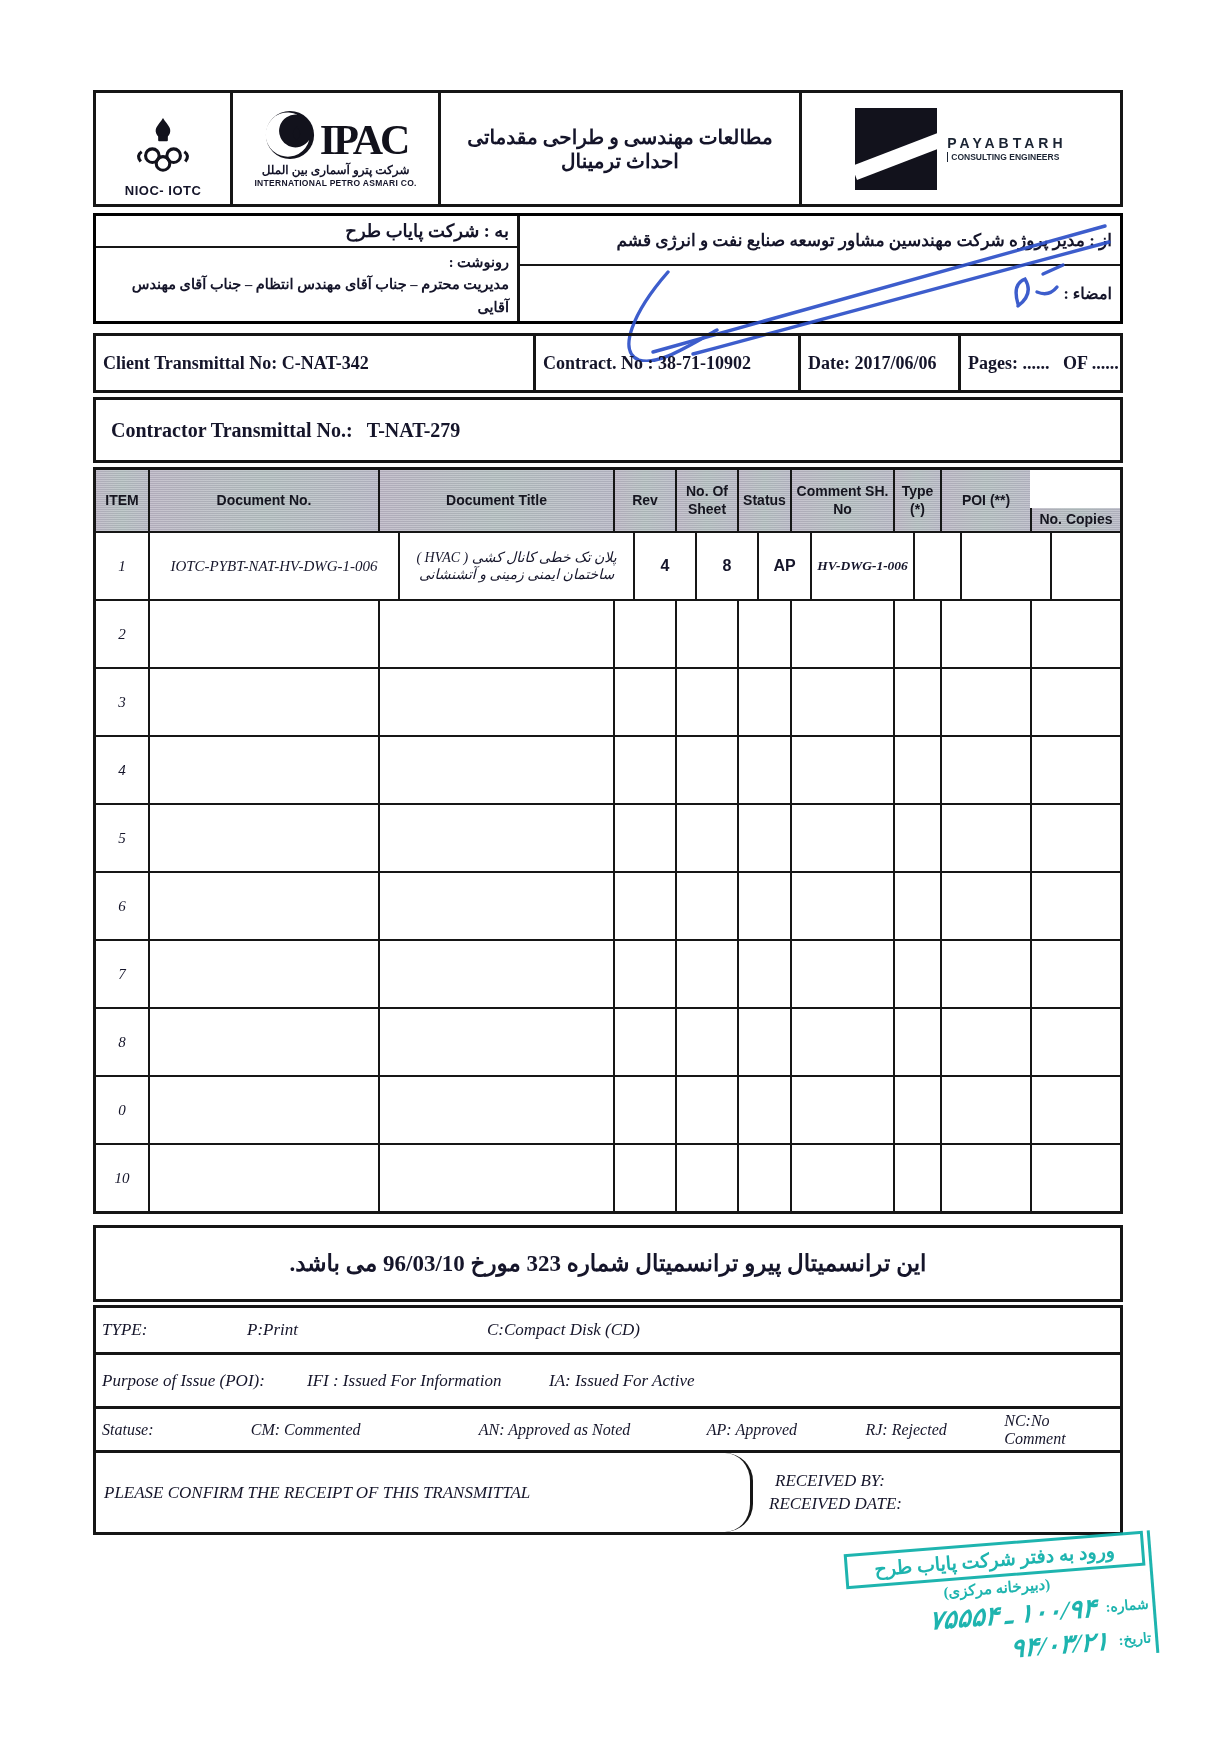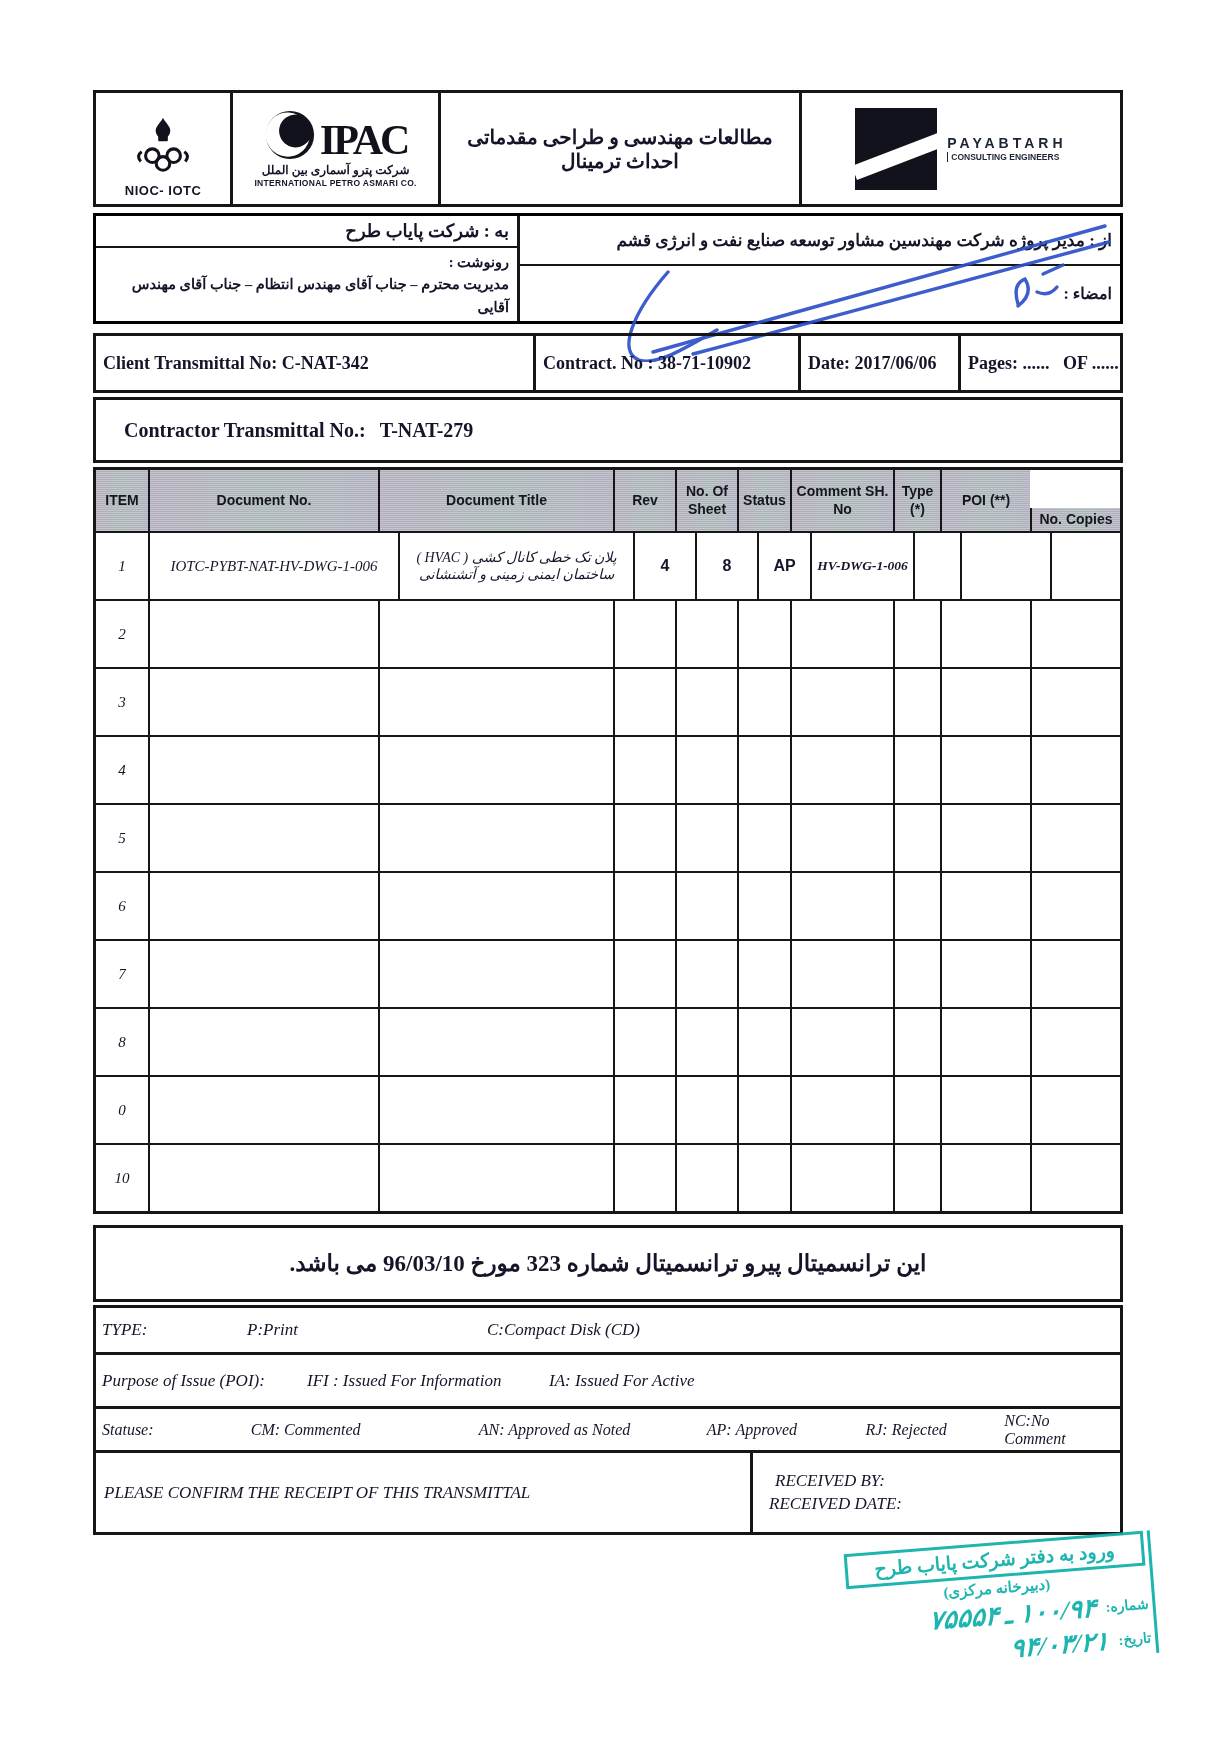--- a/index.html
+++ b/index.html
@@ -34,21 +34,21 @@
   .addr-from{height:48px;border-bottom:2px solid #161616;display:flex;align-items:center;padding:0 8px;font-weight:bold;font-size:17px;}
   .addr-sign{flex:1;display:flex;align-items:center;padding:0 8px;font-weight:bold;font-size:16px;}
   .signature{position:absolute;left:420px;top:112px;pointer-events:none;}
 
   
   .client{top:243px;height:60px;border:3px solid #161616;display:flex;font-weight:bold;font-size:18px;}
   .ccell{display:flex;align-items:center;padding:0 7px;box-sizing:border-box;flex-shrink:0;}
   .ccell + .ccell{border-left:3px solid #161616;}
   .w1{width:437px;}.w2{width:265px;}.w3{width:160px;}.w4{flex:1;white-space:pre;}
 
-  .contractor{top:307px;height:66px;border:3px solid #161616;display:flex;align-items:center;padding:0 28px;font-weight:bold;font-size:20px;gap:14px;}
+  .contractor{top:307px;height:66px;border:3px solid #161616;display:flex;align-items:center;padding:0 15px;font-weight:bold;font-size:20px;gap:14px;}
 
   
   .doc-table{top:377px;border:3px solid #161616;background:#fff;}
   .trow{display:flex;height:66px;}
   .trow + .trow{border-top:2px solid #161616;}
   .trow.thead{height:61px;}
   .tcell{box-sizing:border-box;flex-shrink:0;display:flex;align-items:center;justify-content:center;text-align:center;overflow:hidden;line-height:1.25;}
   .tcell + .tcell{border-left:2px solid #161616;}
   .hcellg{background-color:#b9bcc2;
     background-image:repeating-linear-gradient(0deg,rgba(255,255,255,.20) 0 1px,rgba(40,40,60,.06) 1px 2px),
@@ -65,21 +65,21 @@
   .lrow{box-sizing:border-box;display:flex;align-items:center;padding:0 6px;font-style:italic;font-size:17px;}
   .lrow + .lrow{border-top:3px solid #161616;}
   .type-row{height:44px;}
   .poi-row{height:54px;}
   .status-row{height:44px;font-size:16px;}
   .receipt-row{height:82px;padding:0;}
   .type-row .l-lab{width:145px;}.type-row .li0{width:240px;}
   .poi-row .l-lab{width:205px;}.poi-row .li0{width:242px;}
   .status-row .l-lab{width:150px;}.status-row .si0{width:230px;}.status-row .si1{width:230px;}
   .status-row .si2{width:160px;}.status-row .si3{width:140px;}
-  .rc-left{width:657px;border-right:3px solid #161616;display:flex;align-items:center;padding:0 8px;box-sizing:border-box;height:100%;}
+  .rc-left{width:657px;border-right:3px solid #161616;display:flex;align-items:center;padding:0 8px;box-sizing:border-box;height:100%;border-radius:28px;}
   .rc-right{flex:1;display:flex;flex-direction:column;justify-content:center;gap:3px;padding-left:16px;}
   .rc-right div:first-child{padding-left:6px;}
 
   
   .stamp{position:absolute;left:848px;top:1542px;width:300px;transform:rotate(-4.5deg);
          color:#13b1ab;font-weight:bold;text-align:center;border-right:3px solid #13b1ab;
          padding-right:4px;opacity:.95;}
   .stamp-box{border:3px solid #13b1ab;padding:3px 6px;font-size:19px;white-space:nowrap;}
   .stamp-sub{font-size:15px;margin-top:2px;}
   .stamp-row{display:flex;align-items:center;gap:10px;font-size:14px;margin-top:3px;}

